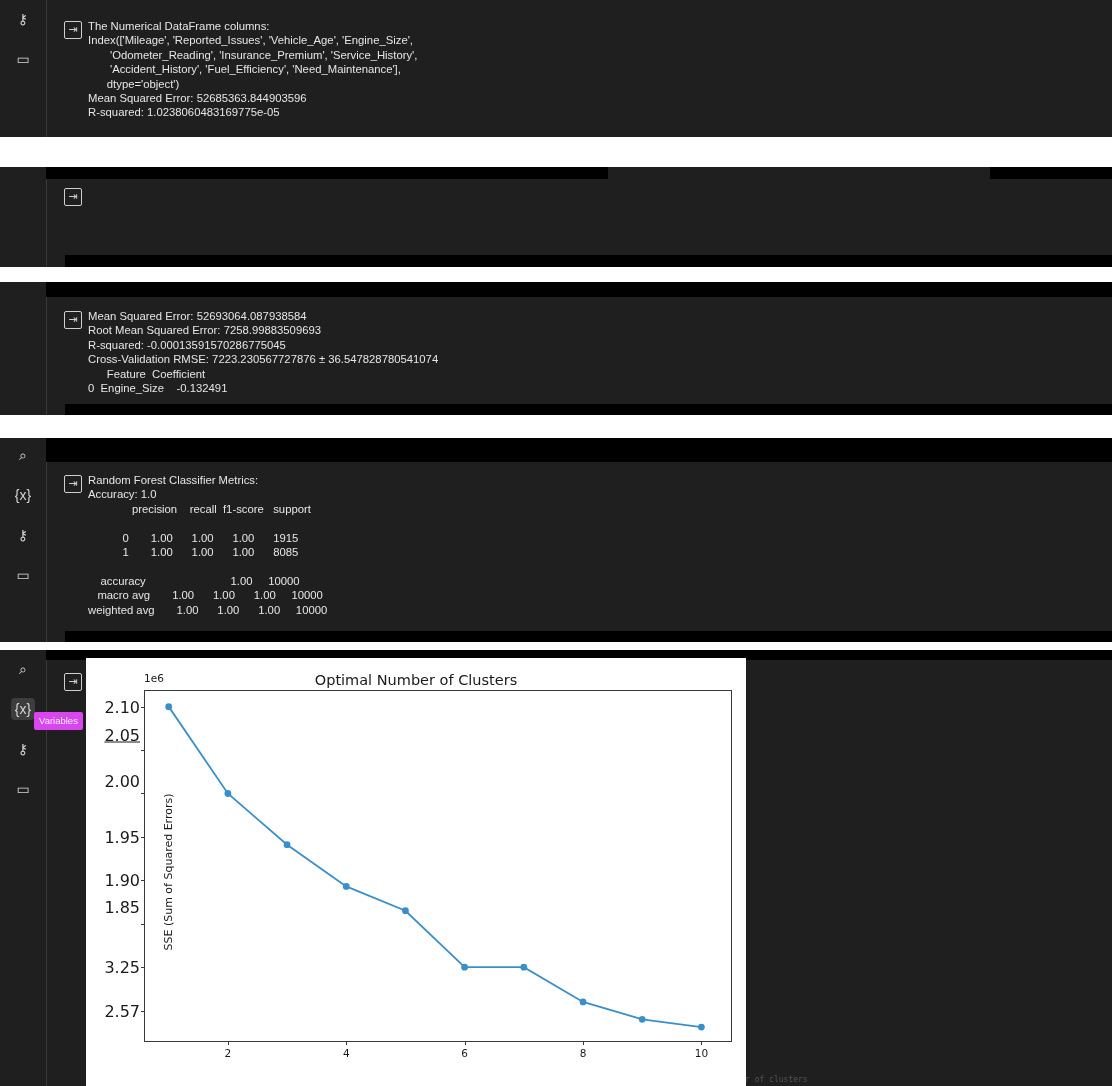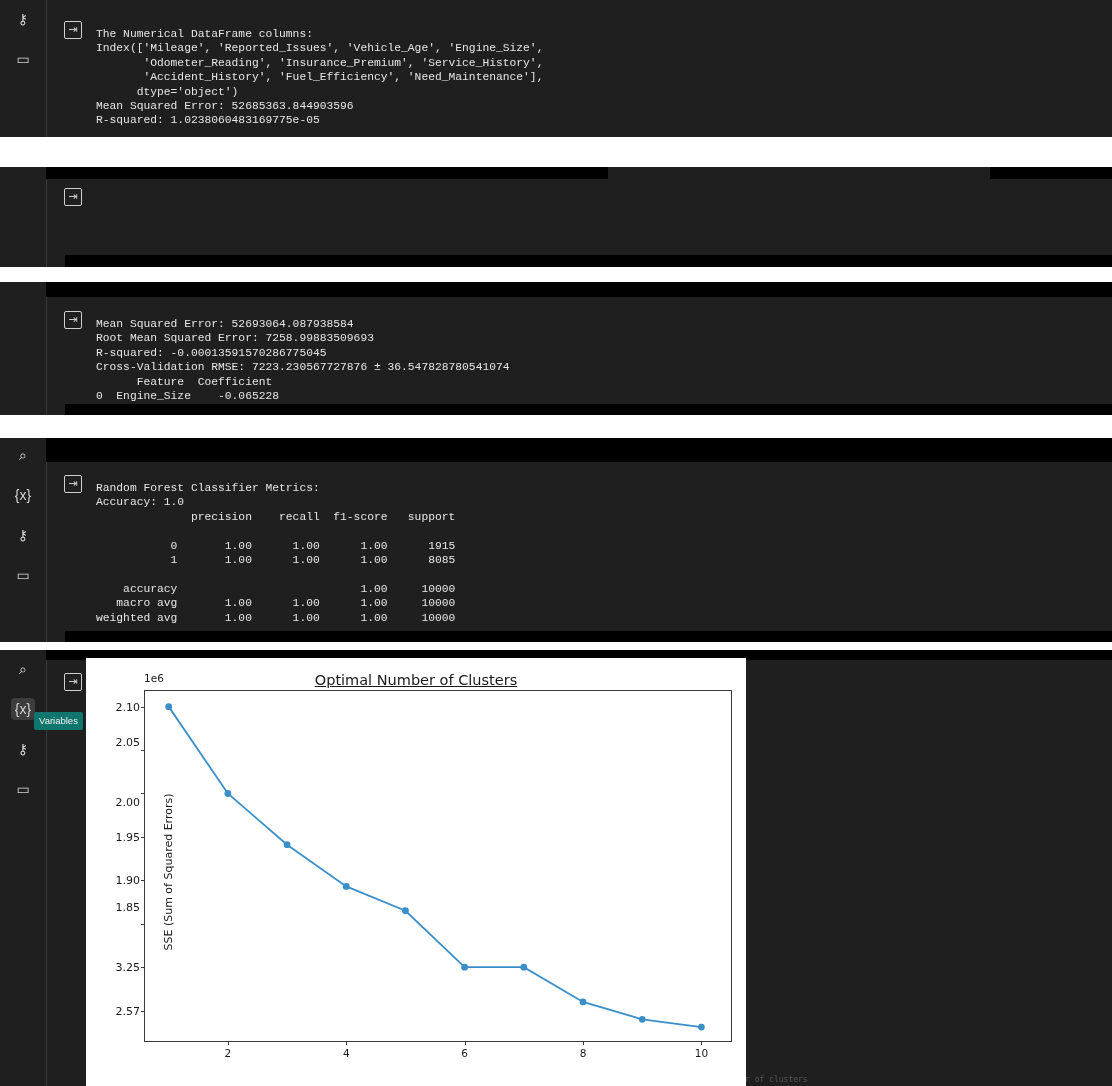--- a/index.html
+++ b/index.html
@@ -75,23 +75,23 @@
     line-height: 16px;
     text-align: center;
     box-sizing: border-box;
   }
   .out-icon span {
     display: block;
     transform: translateY(-1px);
   }
   pre.out-text {
     position: absolute;
-    margin: 8px;
+    margin: 0;
     color: #e6e6e6;
-    font-family: Liberation Mono, monospace;
+    font-family: Liberation Sans, sans-serif;
     font-size: 11.3px;
     line-height: 14.4px;
     white-space: pre;
     letter-spacing: 0px;
   }
   .strip {
     position: absolute;
     background: #000000;
   }
   .gap {
@@ -112,21 +112,21 @@
     overflow: hidden;
   }
   .chart-rail {
     position: absolute;
     left: 0; top: 0; bottom: 0;
     width: 46px;
     background: #1f1f1f;
   }
   .tooltip {
     position: absolute;
-    background: #0f766e;
+    background: #d946ef;
     color: #f0f0f0;
     font-size: 9.5px;
     padding: 3px 5px 4px 5px;
     border-radius: 2px;
     font-family: "Liberation Sans", sans-serif;
     white-space: nowrap;
   }
   .plot-area {
     position: absolute;
     left: 86px;
@@ -136,21 +136,20 @@
     background: #ffffff;
   }
   .plot-title {
     position: absolute;
     width: 100%;
     top: 14px;
     text-align: center;
     font-size: 14.5px;
     color: #1a1a1a;
     font-family: "DejaVu Sans", sans-serif;
-    text-decoration: underline;
   }
   .exp-label {
     position: absolute;
     left: 58px;
     top: 14px;
     font-size: 10.5px;
     color: #1a1a1a;
     font-family: "DejaVu Sans", sans-serif;
   }
   .ylabel {
@@ -179,21 +178,21 @@
     top: 32px;
     right: 14px;
     bottom: 44px;
     border: 1px solid #3a3a3a;
     box-sizing: border-box;
   }
   .tick-y {
     position: absolute;
     right: calc(100% + 5px);
     transform: translateY(-50%);
-    font-size: 11px;
+    font-size: 16px;
     color: #1a1a1a;
     font-family: "DejaVu Sans", sans-serif;
     white-space: nowrap;
   }
   .tick-y-mark {
     position: absolute;
     left: -4px;
     width: 4px;
     height: 1px;
     background: #3a3a3a;
@@ -271,21 +270,21 @@
     <div class="strip" style="left:46px; top:0px; width:562px; height:15px;"></div>
     <div class="strip" style="left:608px; top:0px; width:504px; height:15px;"></div>
     <div class="out-icon" style="left:64px; top:29px;">
       <span>⇥</span>
     </div>
     <pre class="out-text" style="left:88px; top:27px;">Mean Squared Error: 52693064.087938584
 Root Mean Squared Error: 7258.99883509693
 R-squared: -0.00013591570286775045
 Cross-Validation RMSE: 7223.230567727876 ± 36.547828780541074
       Feature  Coefficient
-0  Engine_Size    -0.065228</pre>
+0  Engine_Size    -0.132491</pre>
     <div class="strip" style="left:65px; top:122px; width:1047px; height:11px;"></div>
   </div>
 
   <div class="gap" style="top:415px; height:23px;"></div>
 
   <div class="cell-block" style="top:438px; width:1112px; height:204px;">
     <div class="rail"></div>
     <div class="divider-v"></div>
     <div class="rail-icons" style="top:6px;">
       <div class="ricon">⌕</div>
@@ -352,23 +351,23 @@
     <div class="tick-y" style="top: 319.603px;">2.57</div>
         <div class="tick-y-mark" style="top: 319.603px;"></div>
         <div class="tick-y" style="top: 276.179px;">3.25</div>
         <div class="tick-y-mark" style="top: 276.179px;"></div>
         <div class="tick-y" style="top: 216px;">1.85</div>
         <div class="tick-y-mark" style="top: 232.754px;"></div>
         <div class="tick-y" style="top: 189.33px;">1.90</div>
         <div class="tick-y-mark" style="top: 189.33px;"></div>
         <div class="tick-y" style="top: 145.906px;">1.95</div>
         <div class="tick-y-mark" style="top: 145.906px;"></div>
-        <div class="tick-y" style="top: 111px;">2.00</div>
+        <div class="tick-y" style="top: 90px;">2.00</div>
         <div class="tick-y-mark" style="top: 102.481px;"></div>
-        <div class="tick-y" style="top: 51px;">2.05</div>
+        <div class="tick-y" style="top: 44px; text-decoration: underline;">2.05</div>
         <div class="tick-y-mark" style="top: 59.0571px;"></div>
         <div class="tick-y" style="top: 15.6328px;">2.10</div>
         <div class="tick-y-mark" style="top: 15.6328px;"></div>
         <div class="tick-x" style="left: 82.8687px;">2</div>
         <div class="tick-x-mark" style="left: 82.8687px;"></div>
         <div class="tick-x" style="left: 201.253px;">4</div>
         <div class="tick-x-mark" style="left: 201.253px;"></div>
         <div class="tick-x" style="left: 319.636px;">6</div>
         <div class="tick-x-mark" style="left: 319.636px;"></div>
         <div class="tick-x" style="left: 438.02px;">8</div>

